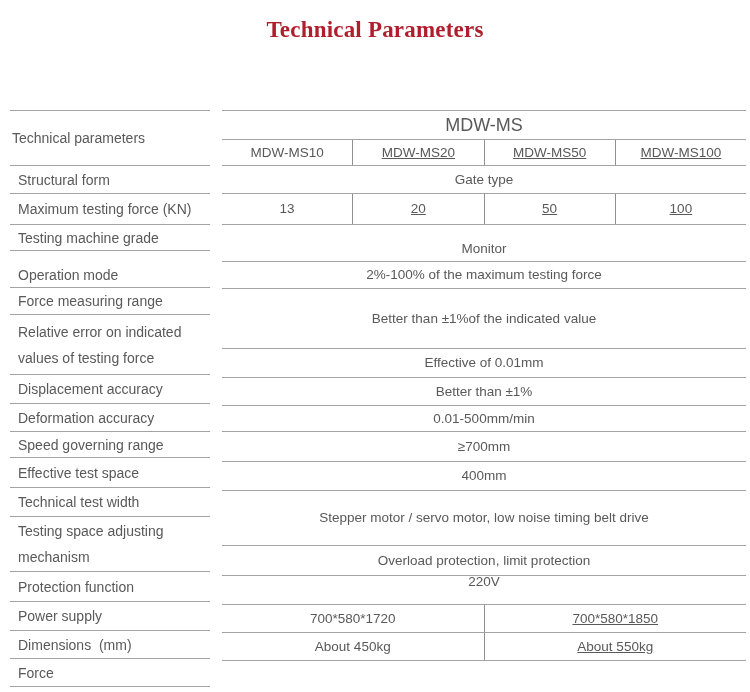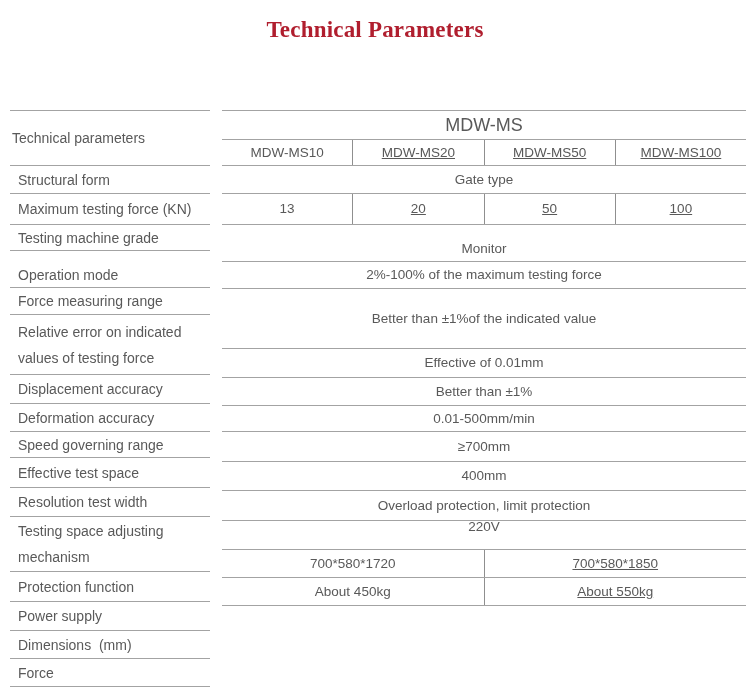--- a/index.html
+++ b/index.html
@@ -103,21 +103,21 @@
       <div class="lrow h28">Structural form</div>
       <div class="lrow h31">Maximum testing force (KN)</div>
       <div class="lrow h26">Testing machine grade</div>
       <div class="lrow h25">Operation mode</div>
       <div class="lrow h27">Force measuring range</div>
       <div class="lrow h60">Relative error on indicated values of testing force</div>
       <div class="lrow h29">Displacement accuracy</div>
       <div class="lrow h28">Deformation accuracy</div>
       <div class="lrow h26">Speed governing range</div>
       <div class="lrow h30">Effective test space</div>
-      <div class="lrow h29">Resolution test width</div>
+      <div class="lrow h29">Technical test width</div>
       <div class="lrow h55">Testing space adjusting mechanism</div>
       <div class="lrow h30">Protection function</div>
       <div class="lrow h29">Power supply</div>
       <div class="lrow h28">Dimensions&nbsp; (mm)</div>
       <div class="lrow h28">Force</div>
     </div>
 
     <div class="gap"></div>
 
     <div class="right-col">
@@ -142,20 +142,21 @@
       </div>
 
       <div class="rrow h25">Monitor</div>
       <div class="rrow h27">2%-100% of the maximum testing force</div>
       <div class="rrow h60">Better than ±1%of the indicated value</div>
       <div class="rrow h29">Effective of 0.01mm</div>
       <div class="rrow h28">Better than ±1%</div>
       <div class="rrow h26">0.01-500mm/min</div>
       <div class="rrow h30">≥700mm</div>
       <div class="rrow h29">400mm</div>
+      <div class="rrow h55">Stepper motor / servo motor, low noise timing belt drive</div>
       <div class="rrow h30">Overload protection, limit protection</div>
       <div class="rrow h29 v-bottom">220V</div>
 
       <div class="rrow h28 cols">
         <div class="cell2">700*580*1720</div>
         <div class="cell2">700*580*1850</div>
       </div>
 
       <div class="rrow h28 cols">
         <div class="cell2">About 450kg</div>

